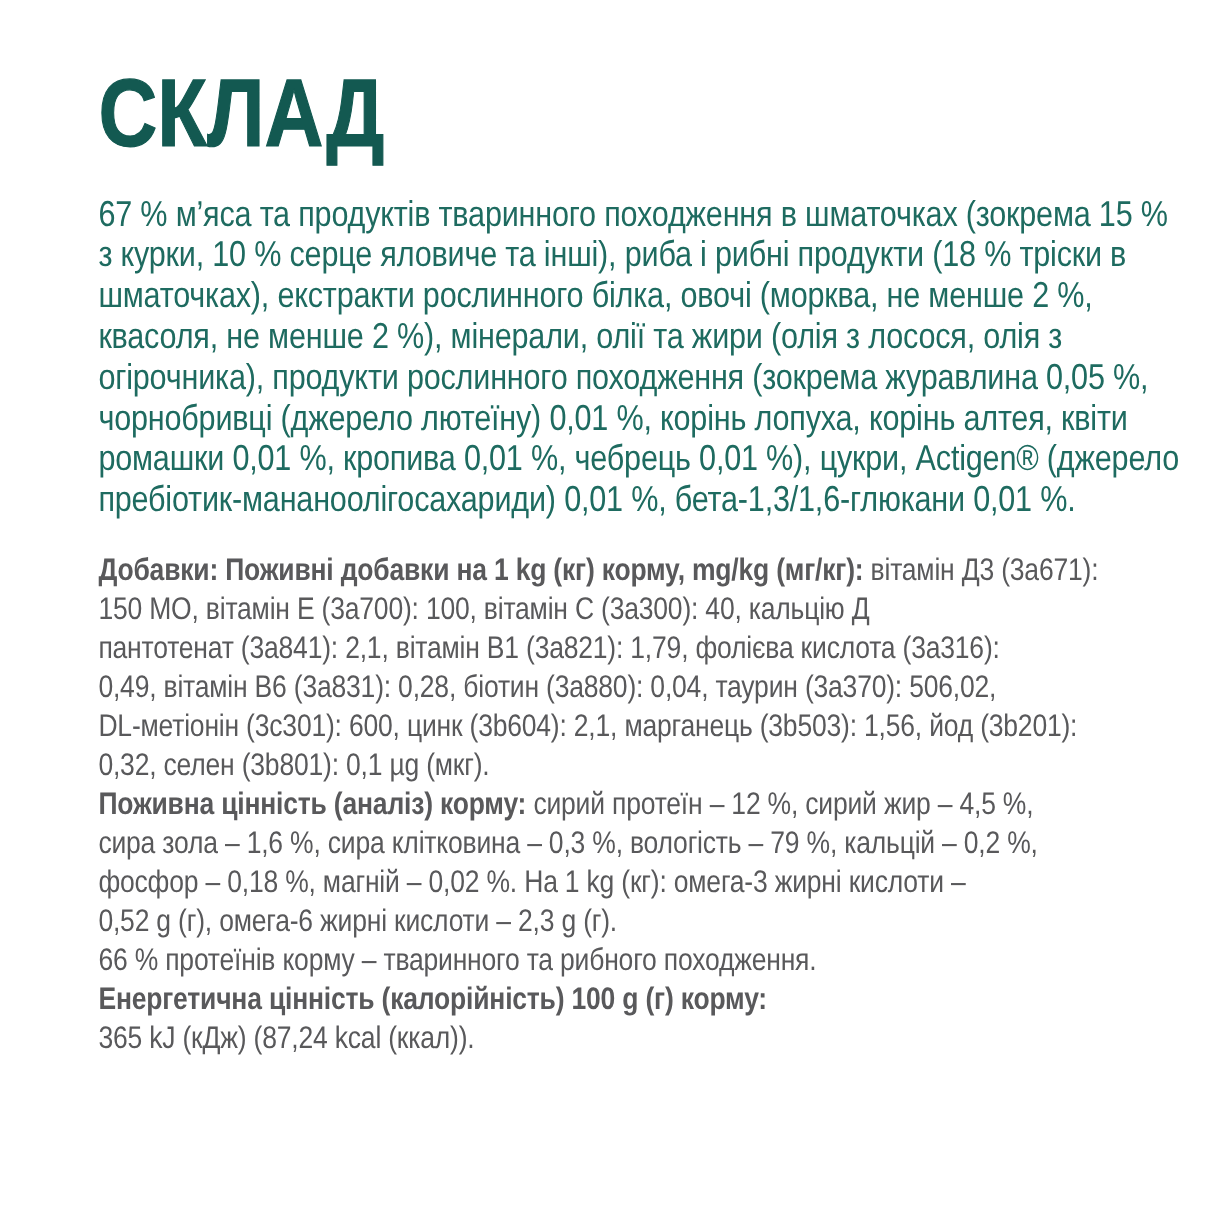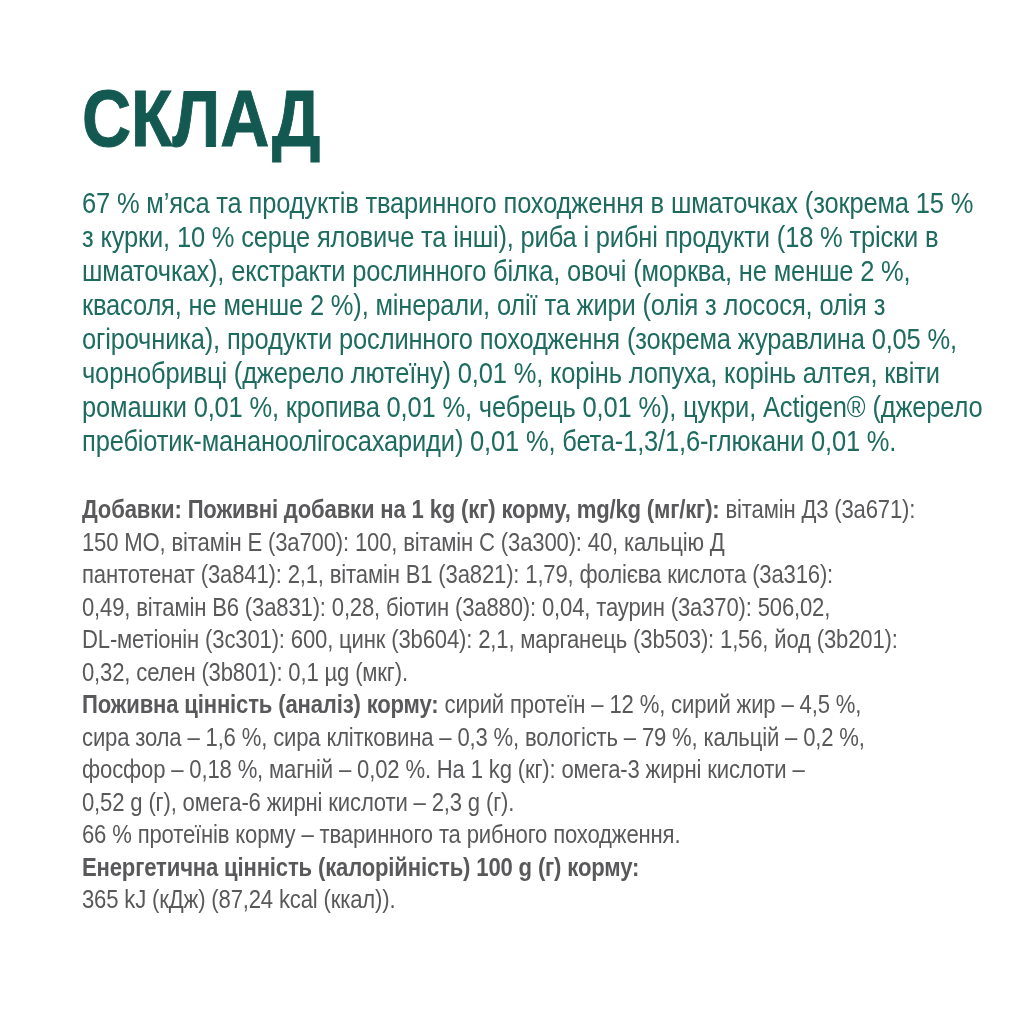--- a/index.html
+++ b/index.html
@@ -7,21 +7,21 @@
     padding: 0;
   }
   body {
     width: 1024px;
     height: 1024px;
     background: var(--bg, #ffffff);
     font-family: "Liberation Sans", sans-serif;
     overflow: hidden;
   }
   .content {
-    padding: 78px 40px 0 82px;
+    padding: 54px 40px 0 82px;
   }
   .title {
     margin: 0 0 26px 0;
     font-size: 80px;
     line-height: 82px;
     font-weight: 700;
     letter-spacing: 0px;
     color: var(--heading, #135951);
     -webkit-text-stroke: 1px currentColor;
     transform: scaleX(0.85);
@@ -32,21 +32,21 @@
     transform: scaleX(0.85);
     transform-origin: 0 0;
     letter-spacing: -0.2px;
   }
   .composition {
     color: var(--composition, #1e6b60);
     font-size: 30px;
   }
   .composition .line { line-height: 34px; }
   .details {
-    margin-top: 35px;
+    margin-top: 24px;
     color: var(--details, #59595b);
     font-size: 26px;
   }
   .details .line { line-height: 32.5px; }
   .b { font-weight: 700; }
 </style>
 </head>
 <body>
 
 <div class="content">

